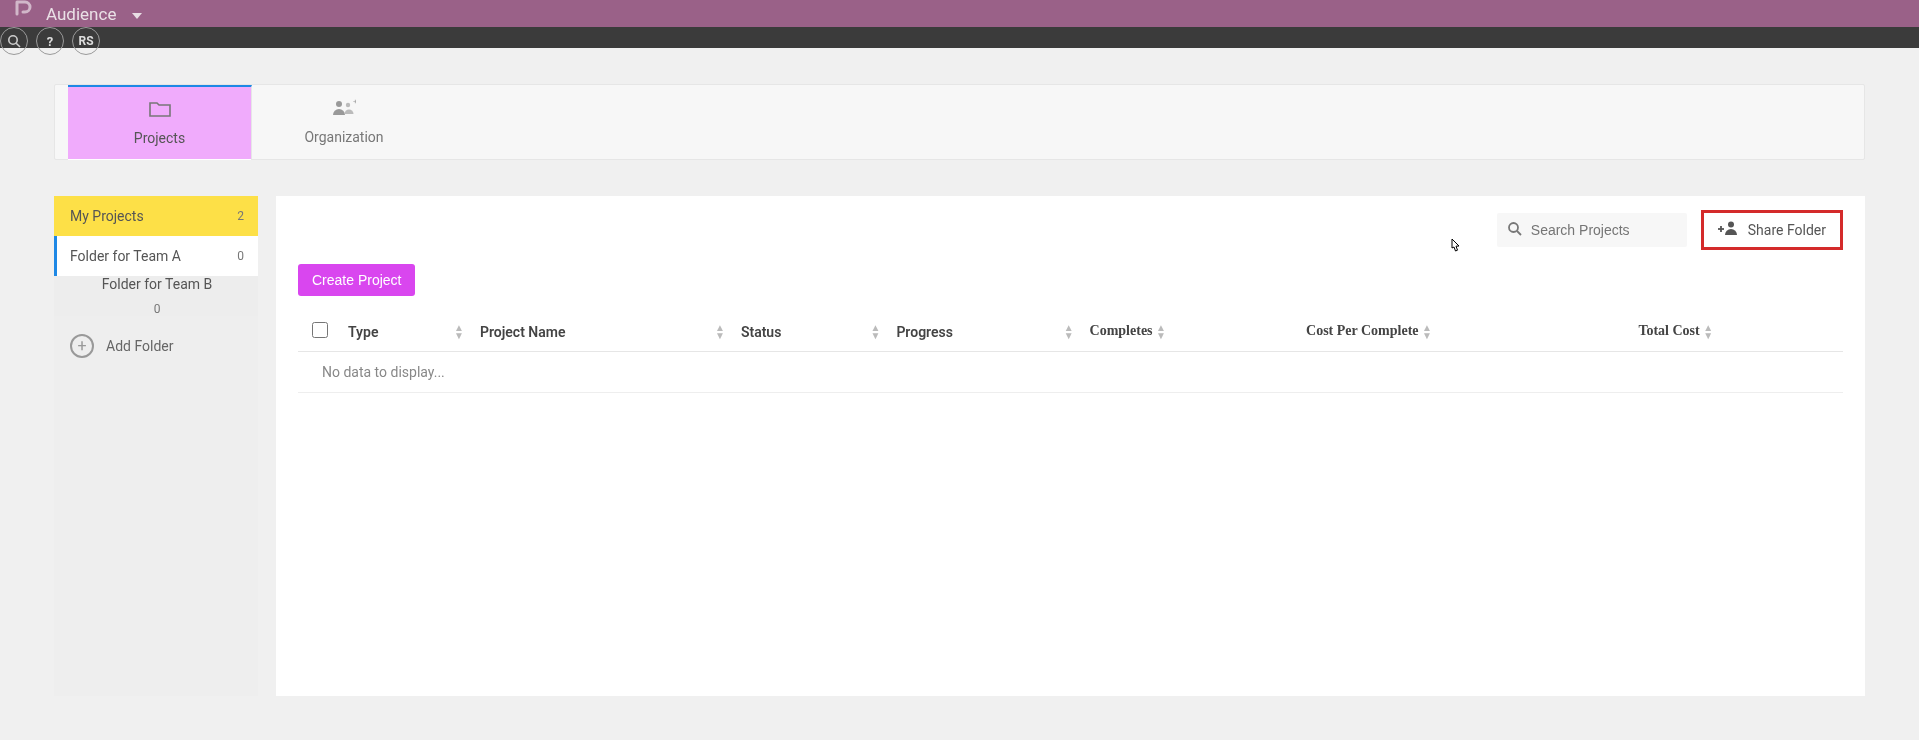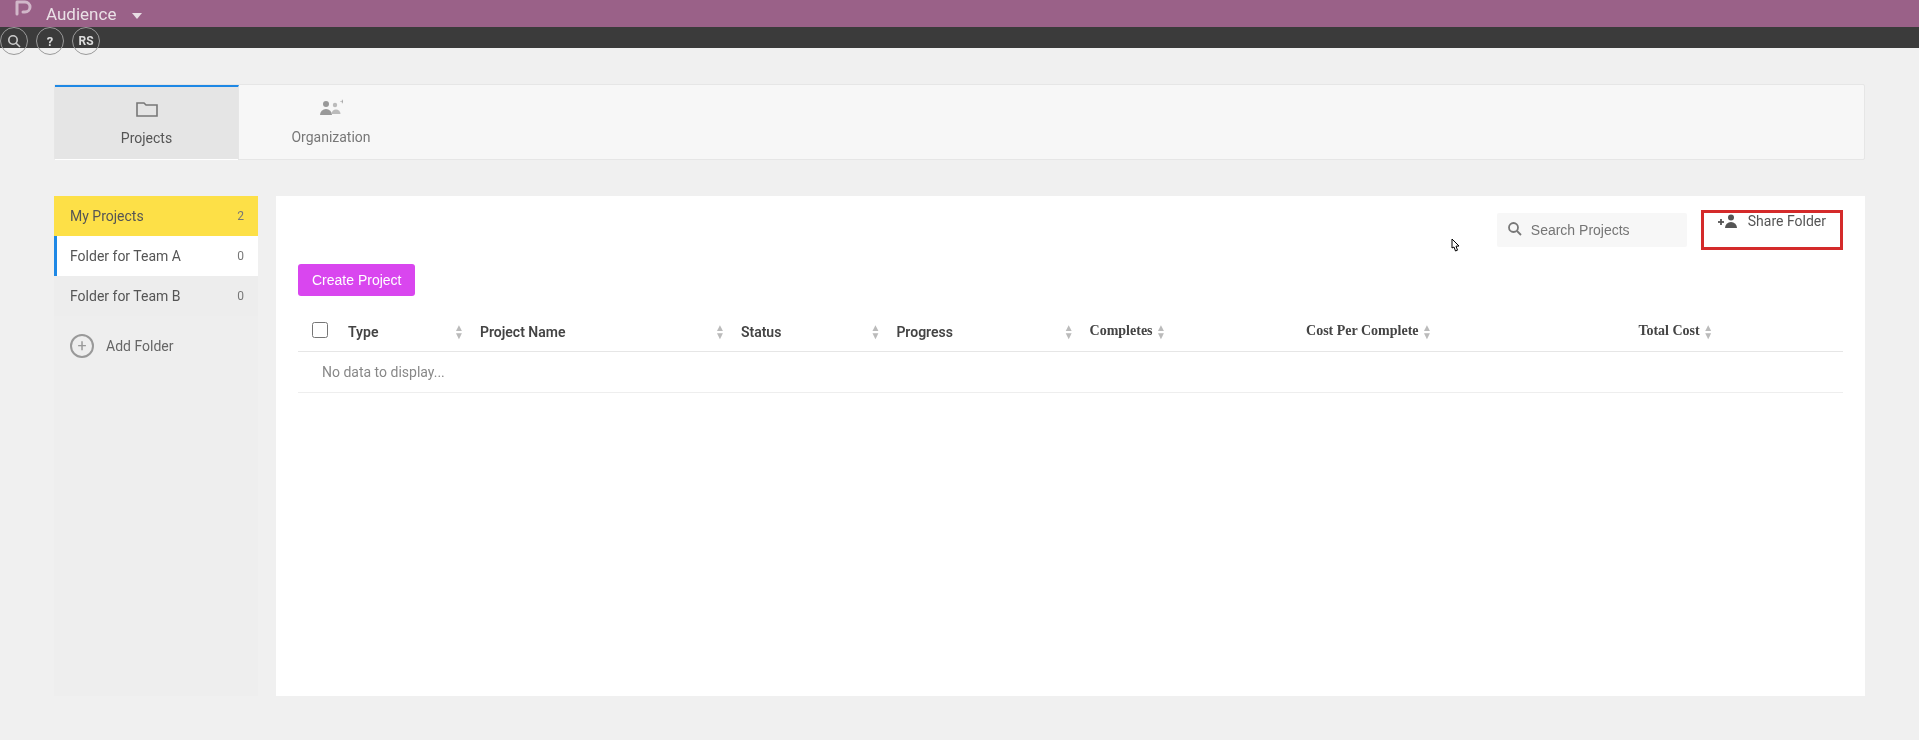--- a/index.html
+++ b/index.html
@@ -80,24 +80,25 @@
   display: flex;
   flex-direction: column;
   align-items: center;
   justify-content: center;
   gap: 8px;
   color: #777;
   cursor: pointer;
   position: relative;
 }
 .tab.active {
-  background: #e5e5e5;
+  background: #f0abfc;
   color: #555;
   border-top: 2px solid #1e88e5;
   border-right: 1px solid #e6e6e6;
+  margin-left: 13px;
 }
 .tab.active::after{
   content:"";
   position:absolute;
   left:0; right:0; bottom:-1px;
   height:1px; background:#fff;
 }
 .tab-icon { font-size: 18px; color: #888; }
 .tab.active .tab-icon { color:#666; }
 .tab-label { font-size: 14px; }
@@ -192,21 +193,21 @@
   font-size:14px;
   width:100%;
   color:#555;
 }
 .search-box .s-icon{
   color:#777;
   margin-right:8px;
 }
 .share-btn{
   display:flex;
-  align-items:flex-start;
+  align-items:center;
   gap:10px;
   height:40px;
   padding:0 14px;
   color:#555;
   cursor:pointer;
   border:3px solid #d42a2a;
   position:relative;
 }
 .share-btn .sh-icon{ font-size:16px;color:#555; }
 
@@ -319,21 +320,21 @@
 
     <div class="sidebar">
       <div class="side-item level0">
         <span>My Projects</span>
         <span class="side-count">2</span>
       </div>
       <div class="side-item active">
         <span>Folder for Team A</span>
         <span class="side-count">0</span>
       </div>
-      <div class="side-item" style="background:#ededed;">
+      <div class="side-item" style="background:#ededed;flex-direction:column;">
         <span>Folder for Team B</span>
         <span class="side-count">0</span>
       </div>
       <div class="add-folder">
         <span class="plus-circ">+</span>
         <span>Add Folder</span>
       </div>
     </div>
 
     <div class="main-panel">

